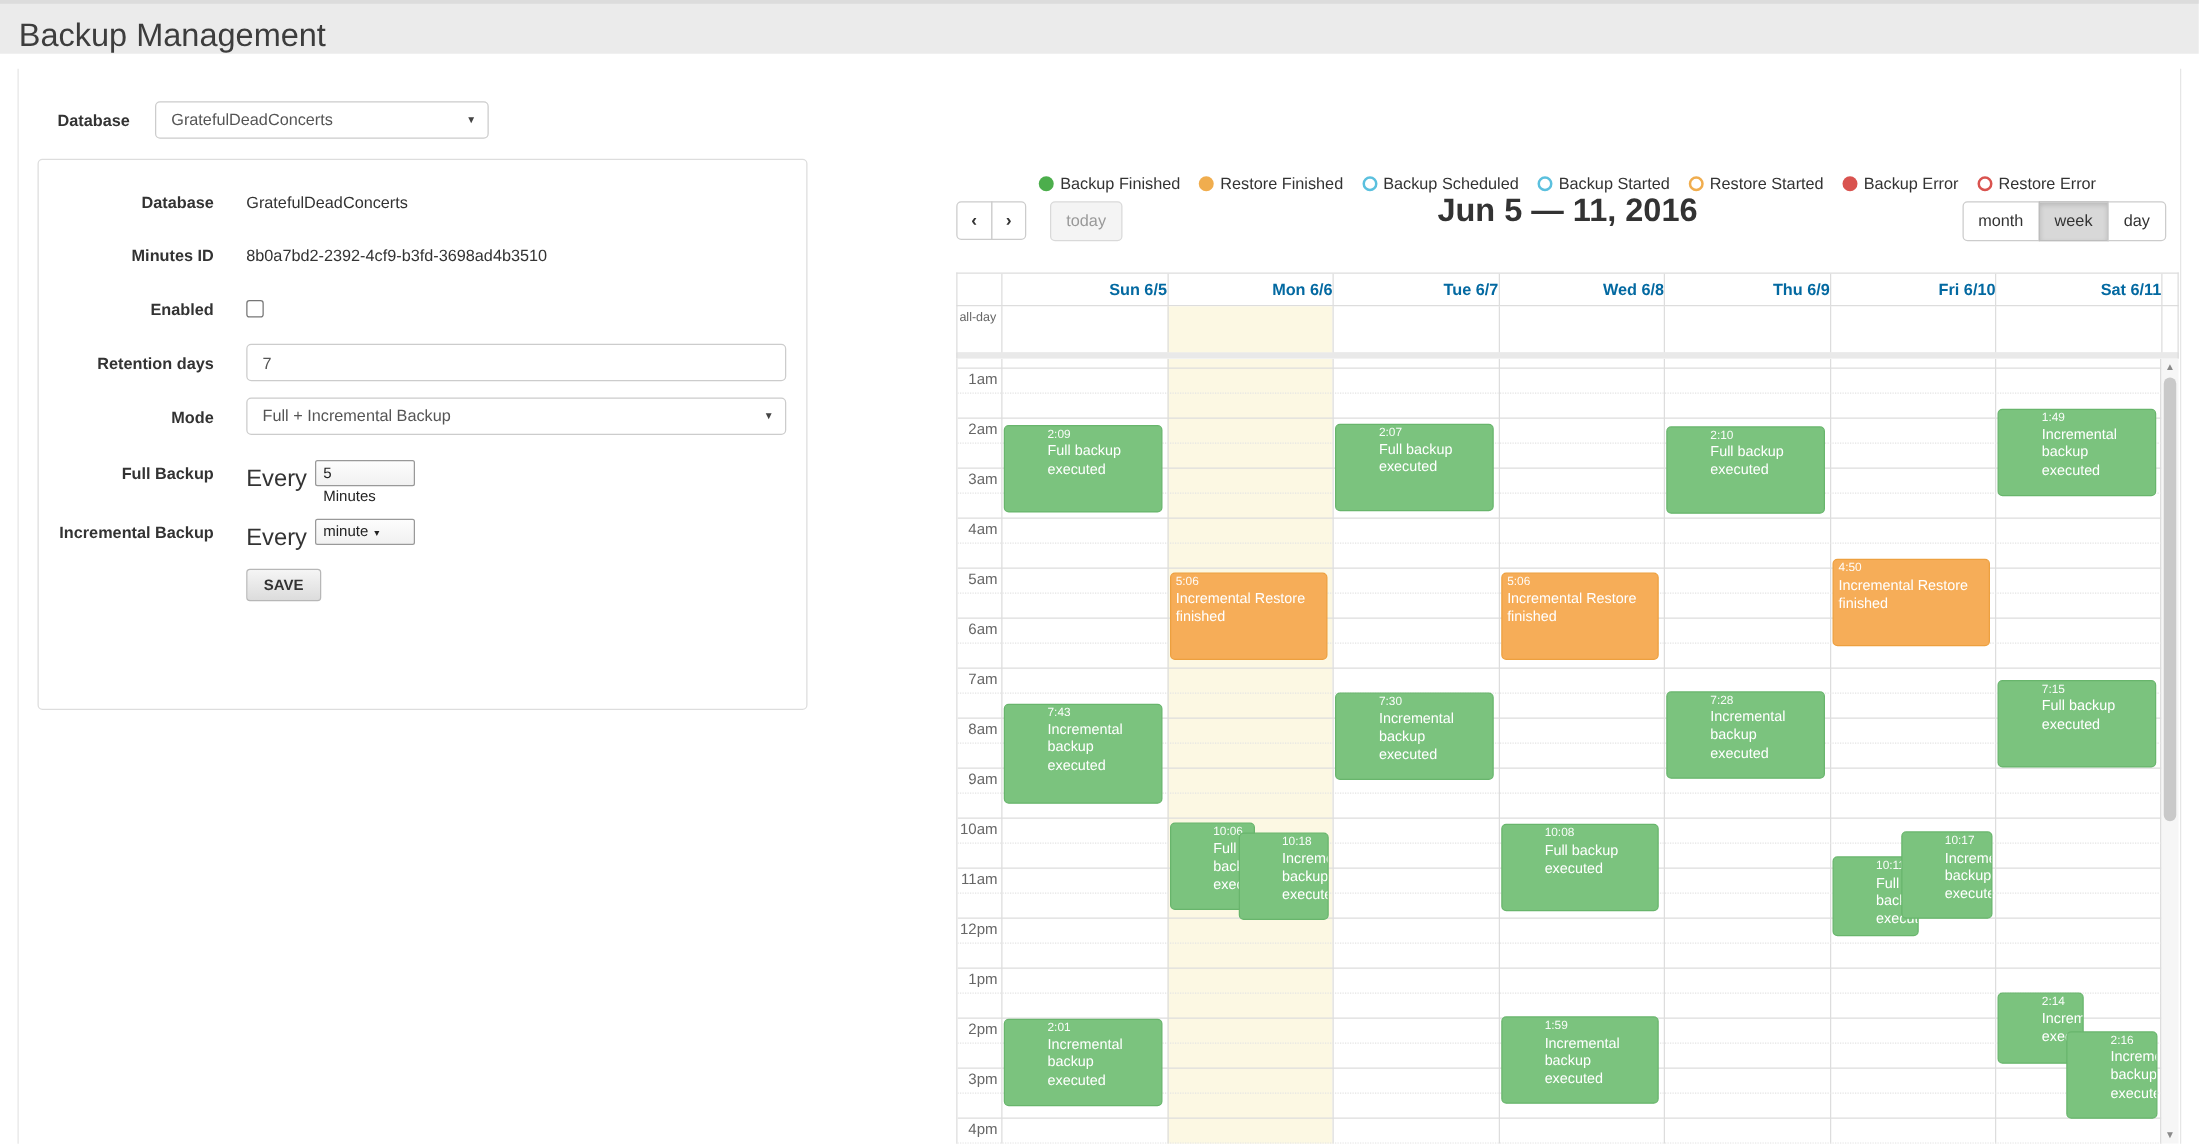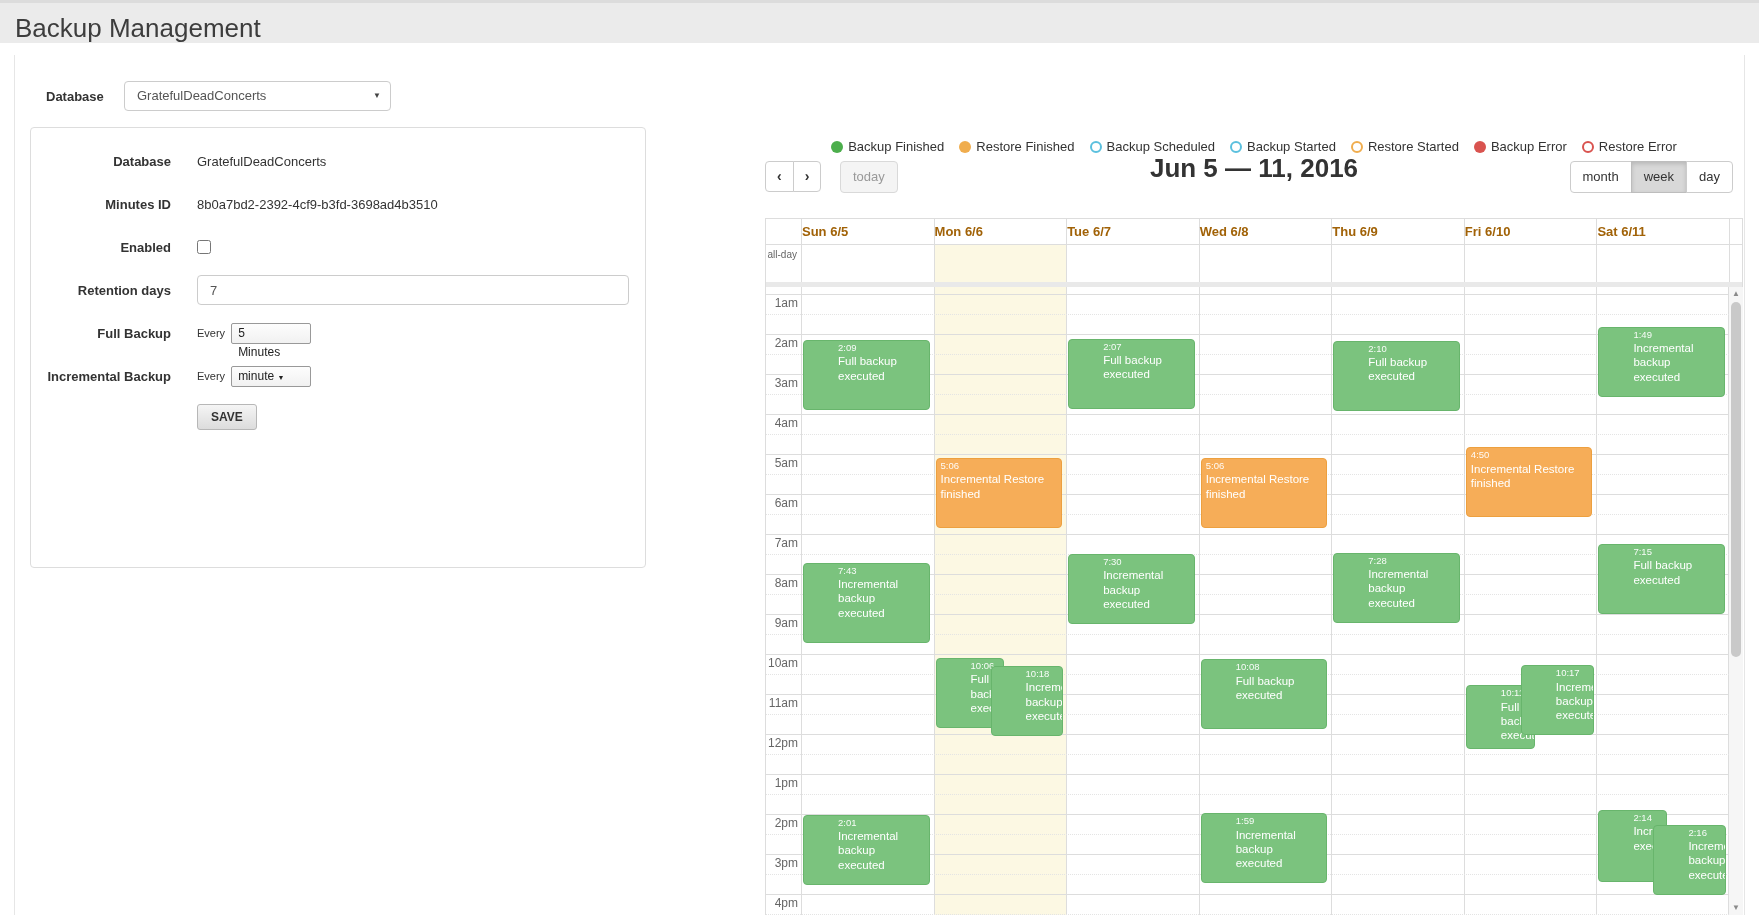--- a/index.html
+++ b/index.html
@@ -32,21 +32,21 @@
   .form-row { display:flex; align-items:center; min-height:30px; margin-bottom:13px; }
   .form-label { width:140px; margin-right:26px; text-align:right; font-size:13px; font-weight:bold; color:#333; flex:none; }
   .static-value { font-size:13px; color:#333; }
   .text-input { width:433px; height:30px; border:1px solid #ccc; border-radius:4px;
     padding:0 12px; font-size:13px; color:#555; font-family:inherit; }
   .wide-select { width:433px; }
   .mini-select { position:relative; display:inline-block; background:linear-gradient(#fdfdfd,#f1f1f1);
     border:1px solid #999; border-radius:2px; height:21px; line-height:19px; font-size:12px; color:#222;
     padding:0 20px 0 6px; cursor:pointer; }
   .mini-select .caret-glyph { right:5px; line-height:19px; font-size:7px; }
-  .every-label { font-size:11px; margin-right:6px; }
+  .every-label { font-size:19px; margin-right:6px;margin-top:12px; }
   .save-btn { display:inline-block; margin-left:166px; padding:5px 13px; font-size:12px; font-weight:bold;
     color:#333; background:linear-gradient(#f5f5f5,#dcdcdc); border:1px solid #b7b7b7; border-radius:3px; cursor:pointer;
     font-family:inherit; }
   input[type="checkbox"] { width:14px; height:14px; }
 
   
   .calendar { position:absolute; left:765px; top:130px; width:978px; height:785px; }
 
   .legend { position:absolute; left:0; top:9px; width:978px; display:flex; justify-content:center; gap:15px; }
   .legend-item { display:flex; align-items:center; gap:5px; font-size:13px; color:#333; }
@@ -68,21 +68,21 @@
   .cal-title { position:absolute; left:0; top:23px; width:978px; text-align:center;
     font-size:26px; font-weight:bold; color:#333; }
 
   
   .cal-head, .allday-row { position:absolute; left:0; width:978px;
     border:1px solid #ddd; }
   .cal-head { top:88px; height:27px; border-bottom:none; }
   .allday-row { top:114px; height:39px; }
   .cell { position:absolute; top:0; height:100%; border-left:1px solid #ddd; }
   .cell.first { border-left:none; }
-  .day-head-cell { font-size:13px; font-weight:bold; color:#a16207; text-align:left; line-height:25px; }
+  .day-head-cell { font-size:13px; font-weight:bold; color:#0369a1; text-align:right; line-height:25px; }
   .allday-label { font-size:10px; color:#666; text-align:right; padding:4px 4px 0 0; }
   .divider { position:absolute; left:0; top:152px; width:978px; height:5px;
     background:#e9e9e9; border-left:1px solid #ddd; border-right:1px solid #ddd; }
 
   .timegrid { position:absolute; left:0; top:157px; width:978px; height:628px; overflow:hidden;
     border-left:1px solid #ddd; background:#fff; }
   .day-col { position:absolute; top:0; height:100%; border-left:1px solid #ddd; }
   .today-bg { background:#fcf8e3; }
   .hour-line { position:absolute; left:0; width:963px; border-top:1px solid #ddd; }
   .half-line { position:absolute; left:0; width:963px; border-top:1px dotted #e4e4e4; }
@@ -139,20 +139,27 @@
       <span class="form-label">Enabled</span>
       <input type="checkbox" style="">
     </div>
 
 
     <div class="form-row">
       <span class="form-label">Retention days</span>
       <input class="text-input" type="text" value="7" style="">
     </div>
 
+    <div class="form-row">
+      <span class="form-label">Mode</span>
+      <span class="select wide-select">
+        <span>Full + Incremental Backup</span>
+        <span class="caret-glyph"></span>
+      </span>
+    </div>
 
     <div class="form-row">
       <span class="form-label">Full Backup</span>
       <span class="every-label">Every</span>
       <span class="mini-select" style="width:80px">
         <span>5 Minutes</span>
         <span class="caret-glyph"></span>
       </span>
     </div>
 
@@ -365,21 +372,21 @@
         <div class="ev-title">Incremental backup executed</div>
       </div>
       <div class="event backup" style="left: 832.429px; width: 126.571px; top: 39.6667px; height: 70px; z-index: 1;">
         <div class="ev-time">1:49</div>
         <div class="ev-title">Incremental backup executed</div>
       </div>
       <div class="event backup" style="left: 832.429px; width: 126.571px; top: 257px; height: 70px; z-index: 1;">
         <div class="ev-time">7:15</div>
         <div class="ev-title">Full backup executed</div>
       </div>
-      <div class="event backup" style="left: 832.429px; width: 68.9371px; top: 523px; height: 72px; z-index: 1;">
+      <div class="event backup" style="left: 832.429px; width: 68.9371px; top: 507px; height: 57px; z-index: 1;">
         <div class="ev-time">2:14</div>
         <div class="ev-title">Incremental executed</div>
       </div>
       <div class="event backup" style="left: 887.434px; width: 72.9143px; top: 537.667px; height: 70px; z-index: 2;">
         <div class="ev-time">2:16</div>
         <div class="ev-title">Incremental backup executed</div>
       </div>
     </div>
 </div>
 

